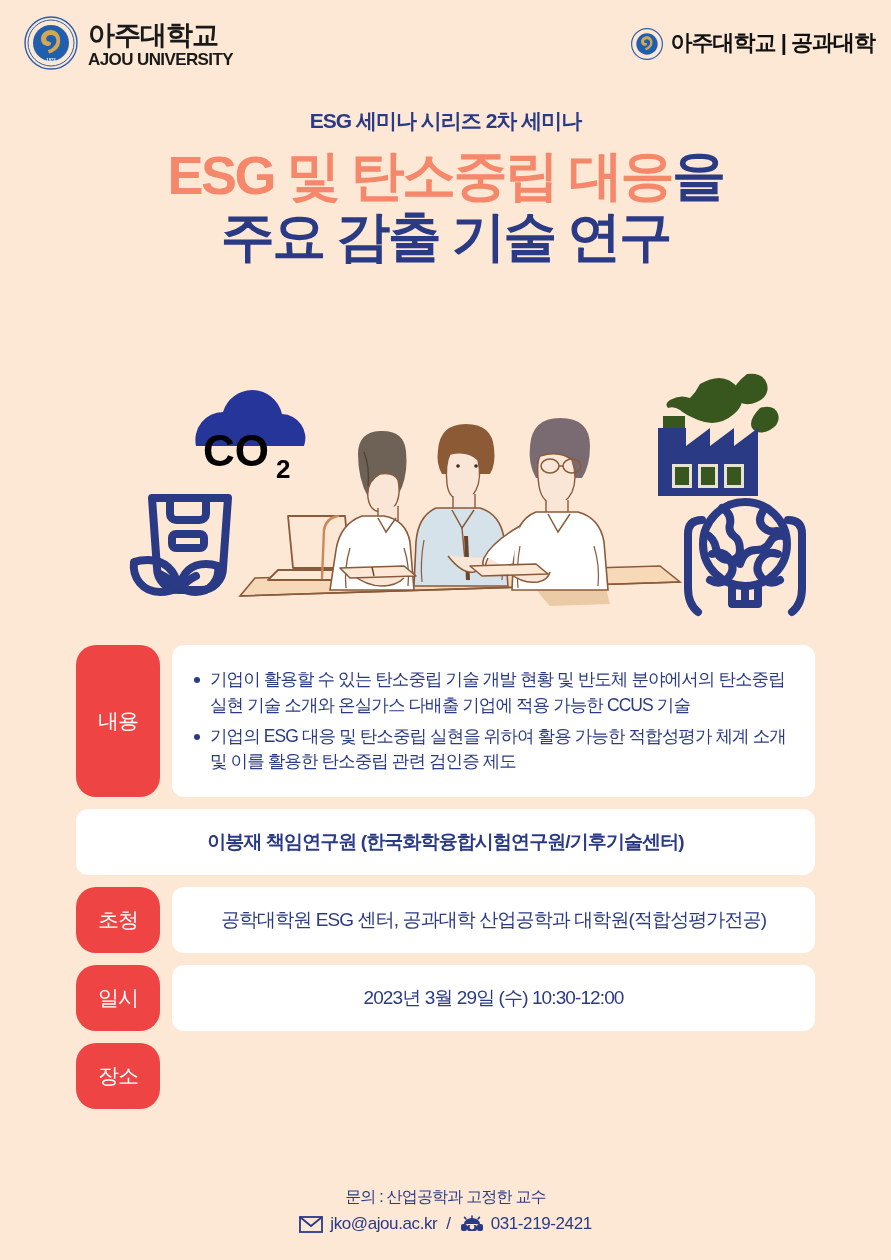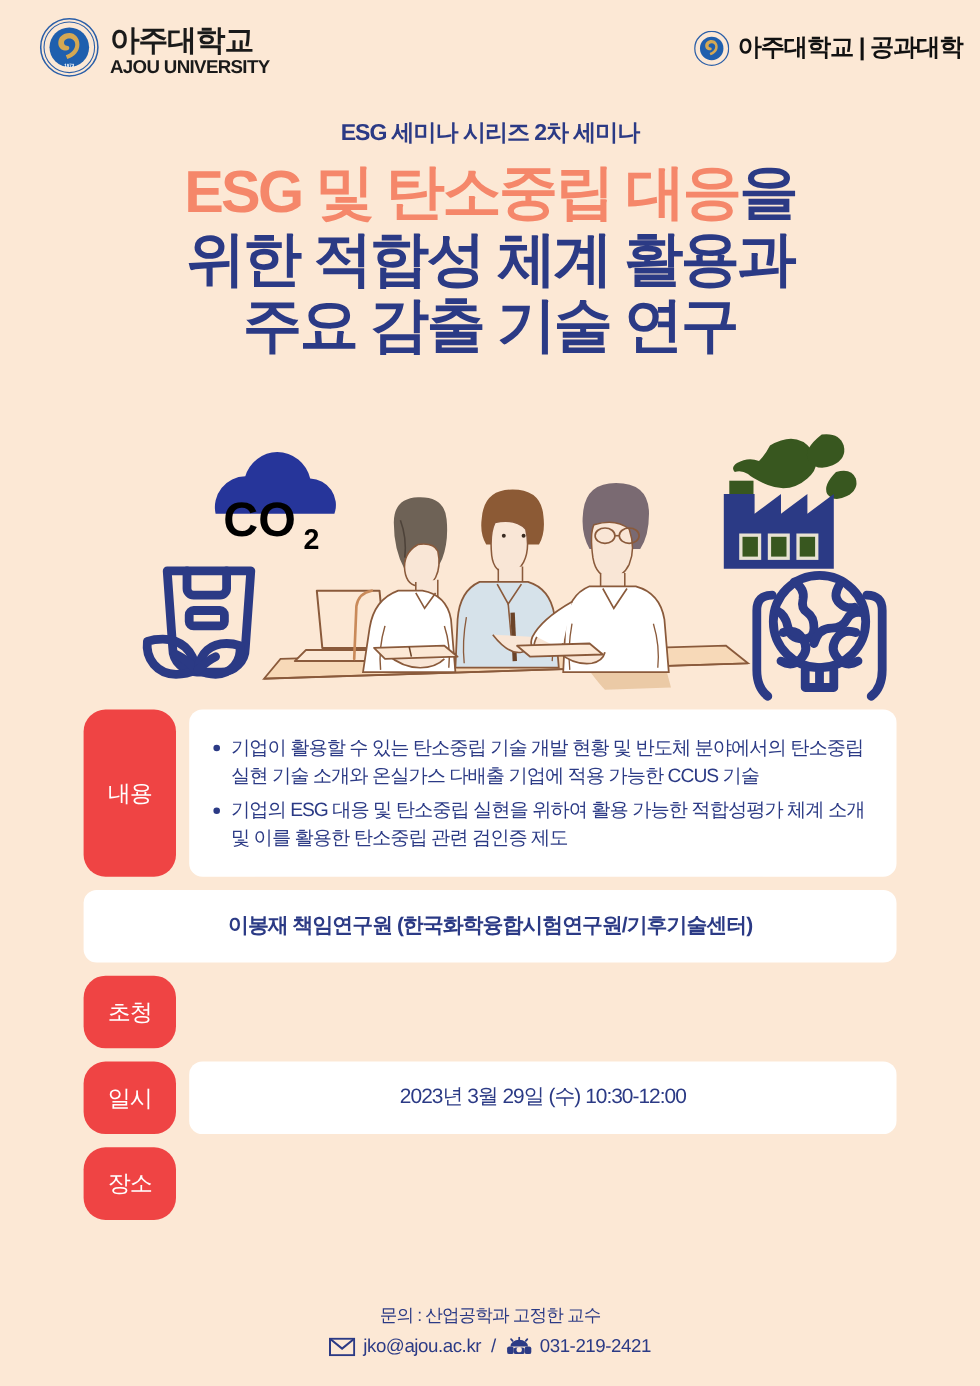--- a/index.html
+++ b/index.html
@@ -25,21 +25,21 @@
   
   .header {
     position: absolute;
     top: 0; left: 0;
     width: 891px;
     height: 92px;
   }
 
   .logo-left {
     position: absolute;
-    left: 36px;
+    left: 24px;
     top: 16px;
     display: flex;
     align-items: center;
     gap: 10px;
   }
 
   .logo-right {
     position: absolute;
     right: 16px;
     top: 28px;
@@ -101,21 +101,21 @@
     letter-spacing: -2.5px;
     color: #2b3a85;
   }
   .main-title .ln { display: block; white-space: nowrap; }
   .t-coral { color: #f5876a; }
   .t-navy  { color: #2b3a85; }
 
   
   .illustration {
     position: absolute;
-    top: 389px;
+    top: 368px;
     left: 0;
     width: 891px;
     height: 262px;
   }
   .illustration svg { display: block; }
 
   
   .info-table {
     position: absolute;
     top: 645px;
@@ -252,21 +252,20 @@
         </svg>
       </span>
       <span class="logo-right-text">아주대학교 | 공과대학</span>
     </div>
   </div>
 
   <div class="title-block">
     <div class="series-label">ESG 세미나 시리즈 2차 세미나</div>
     <h1 class="main-title">
       <span class="ln"><span class="t-coral">ESG 및 탄소중립 대응</span><span class="t-navy">을</span></span>
-      <span class="ln t-navy">위한 적합성 체계 활용과</span>
       <span class="ln t-navy">주요 감출 기술 연구</span>
     </h1>
   </div>
 
   <div class="illustration">
     <svg width="891" height="262" viewBox="0 0 891 262">
 
       <g>
         <path d="M196 78 a28 28 0 0 1 27 -34 a31 31 0 0 1 29 -22 a31 31 0 0 1 30 24 a24 24 0 0 1 22 32 z" fill="#26359a"></path>
         <text x="203" y="98" font-family="'Liberation Sans',sans-serif" font-size="44" font-weight="bold" fill="#000000">CO</text>
@@ -411,20 +410,23 @@
     </div>
 
     <div class="info-row">
       <div class="row-value row-standard">
         <div class="val-text bold">이봉재 책임연구원 (한국화학융합시험연구원/기후기술센터)</div>
       </div>
     </div>
 
     <div class="info-row">
       <div class="row-label row-standard">초청</div>
+      <div class="row-value row-standard">
+        <div class="val-text">공학대학원 ESG 센터, 공과대학 산업공학과 대학원(적합성평가전공)</div>
+      </div>
     </div>
 
     <div class="info-row">
       <div class="row-label row-standard">일시</div>
       <div class="row-value row-standard">
         <div class="val-text">2023년 3월 29일 (수) 10:30-12:00</div>
       </div>
     </div>
 
     <div class="info-row">

